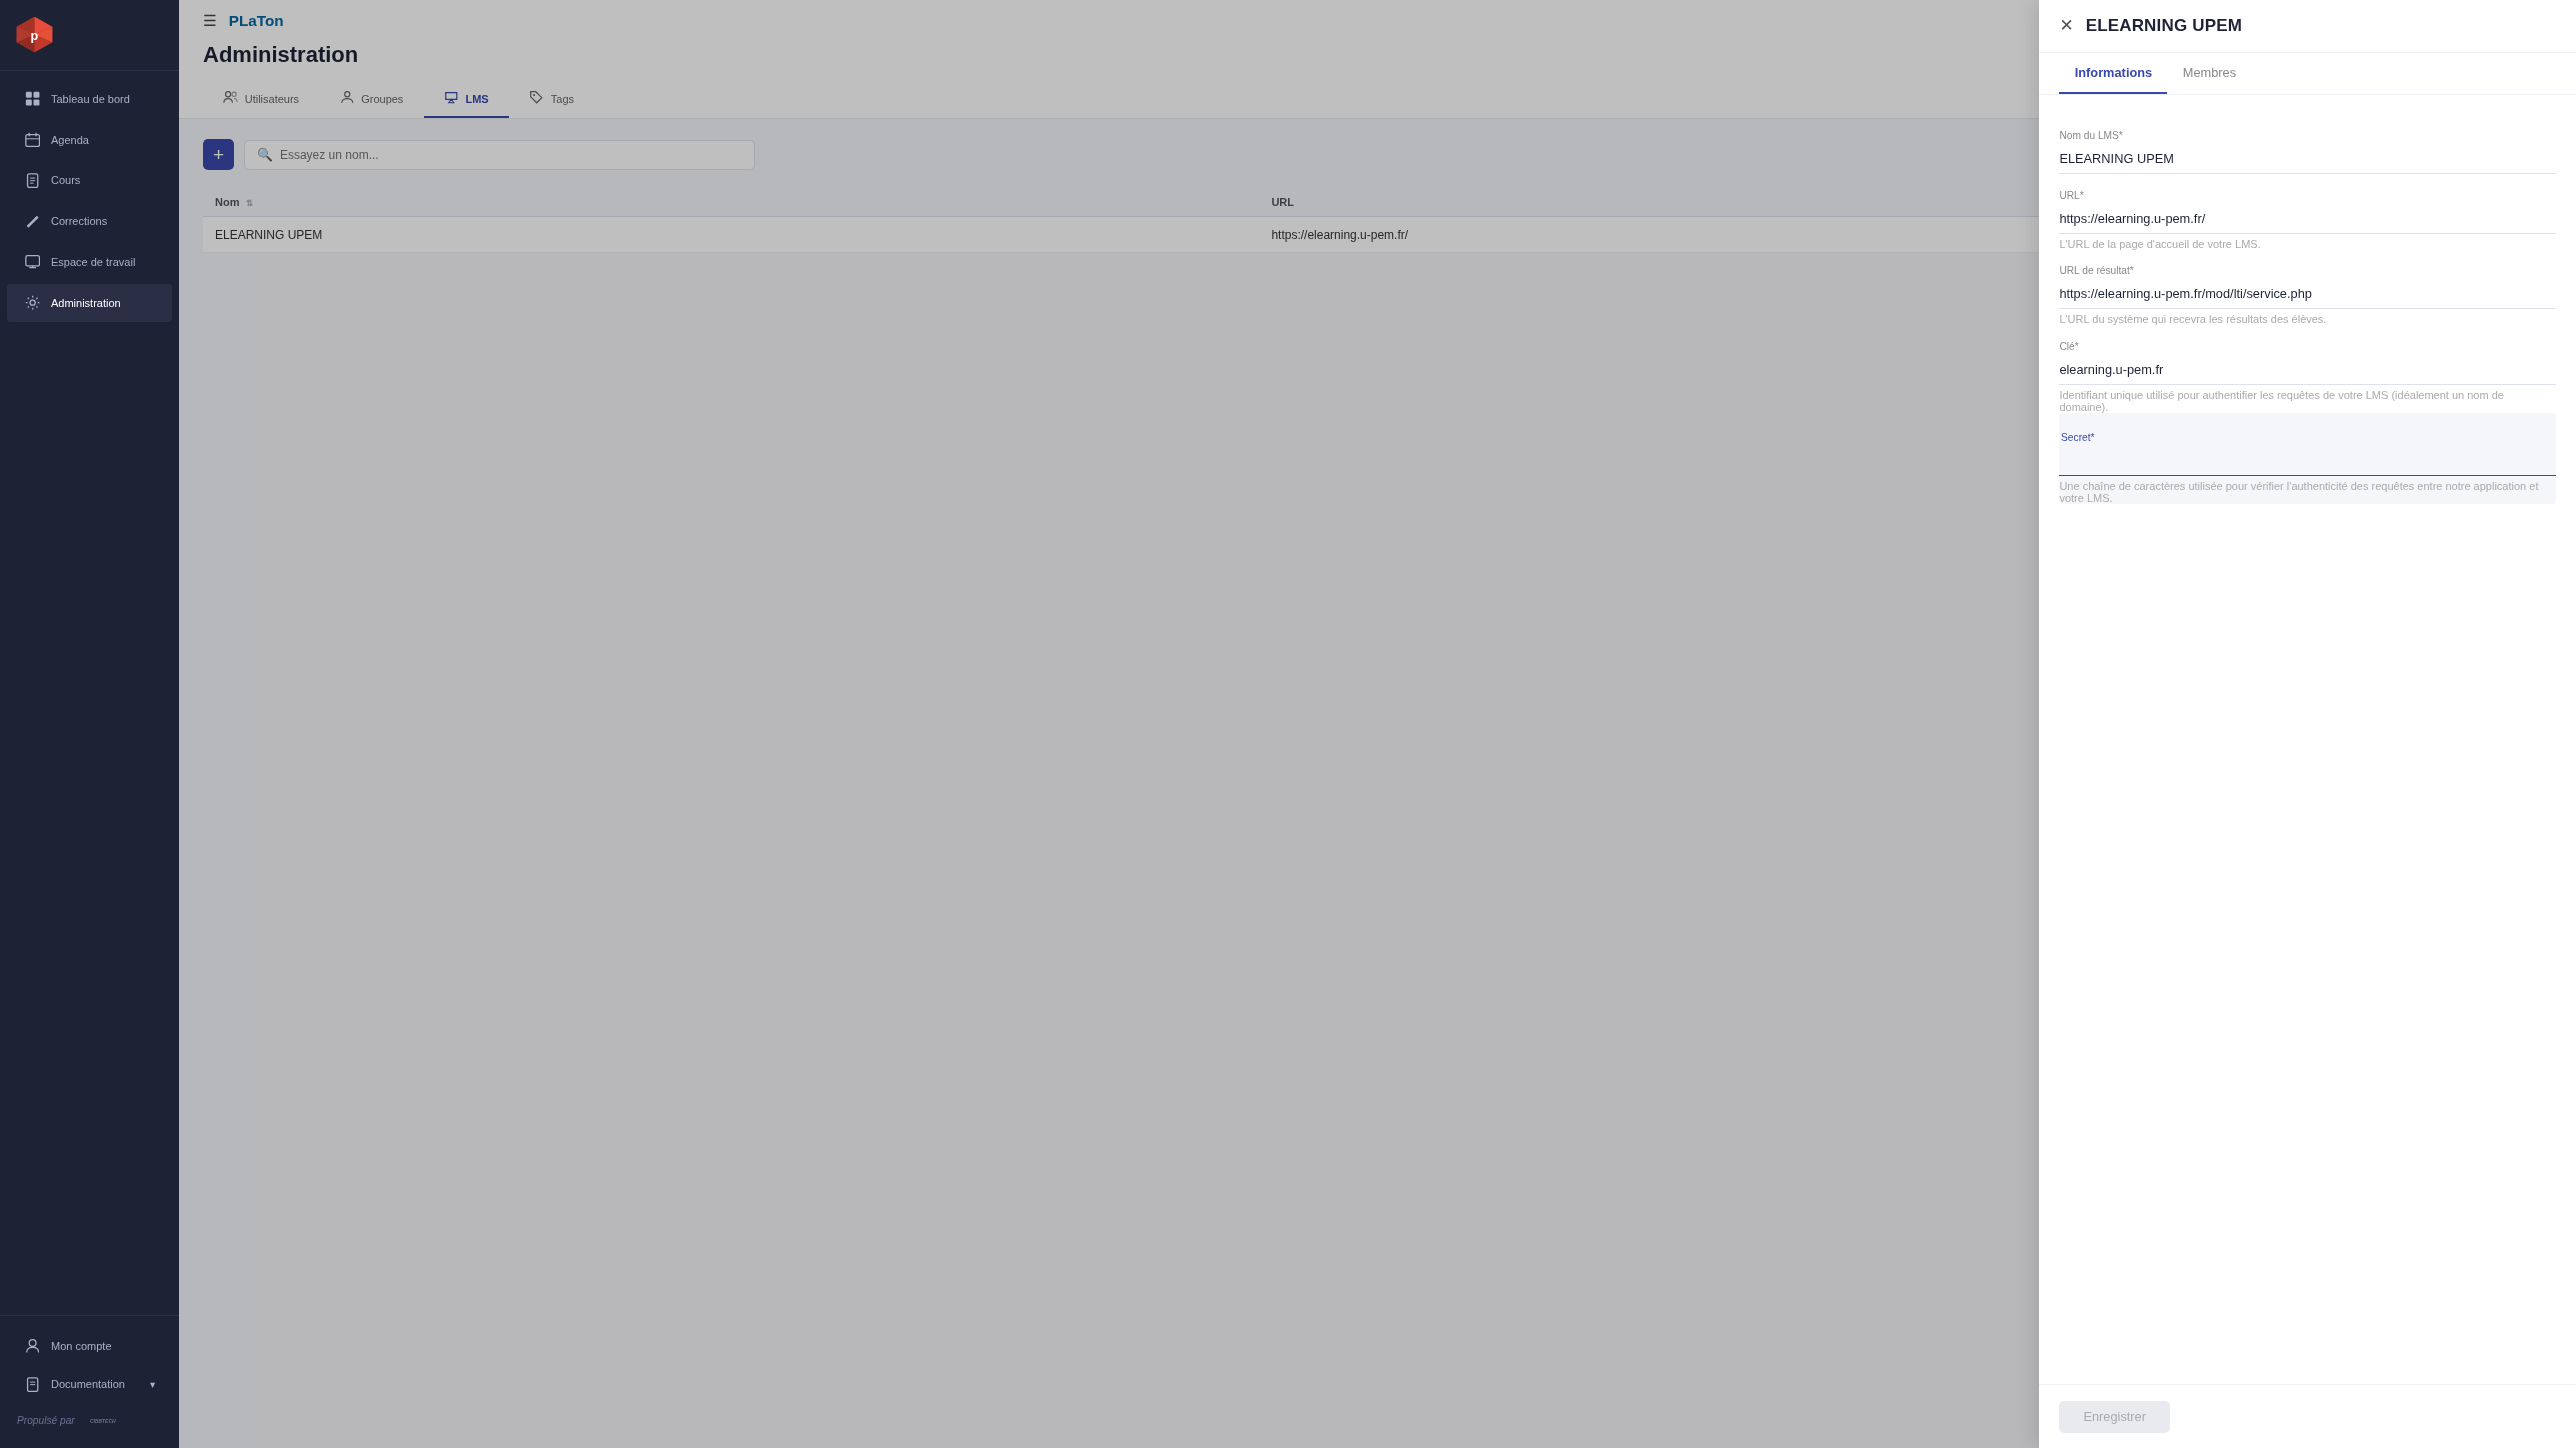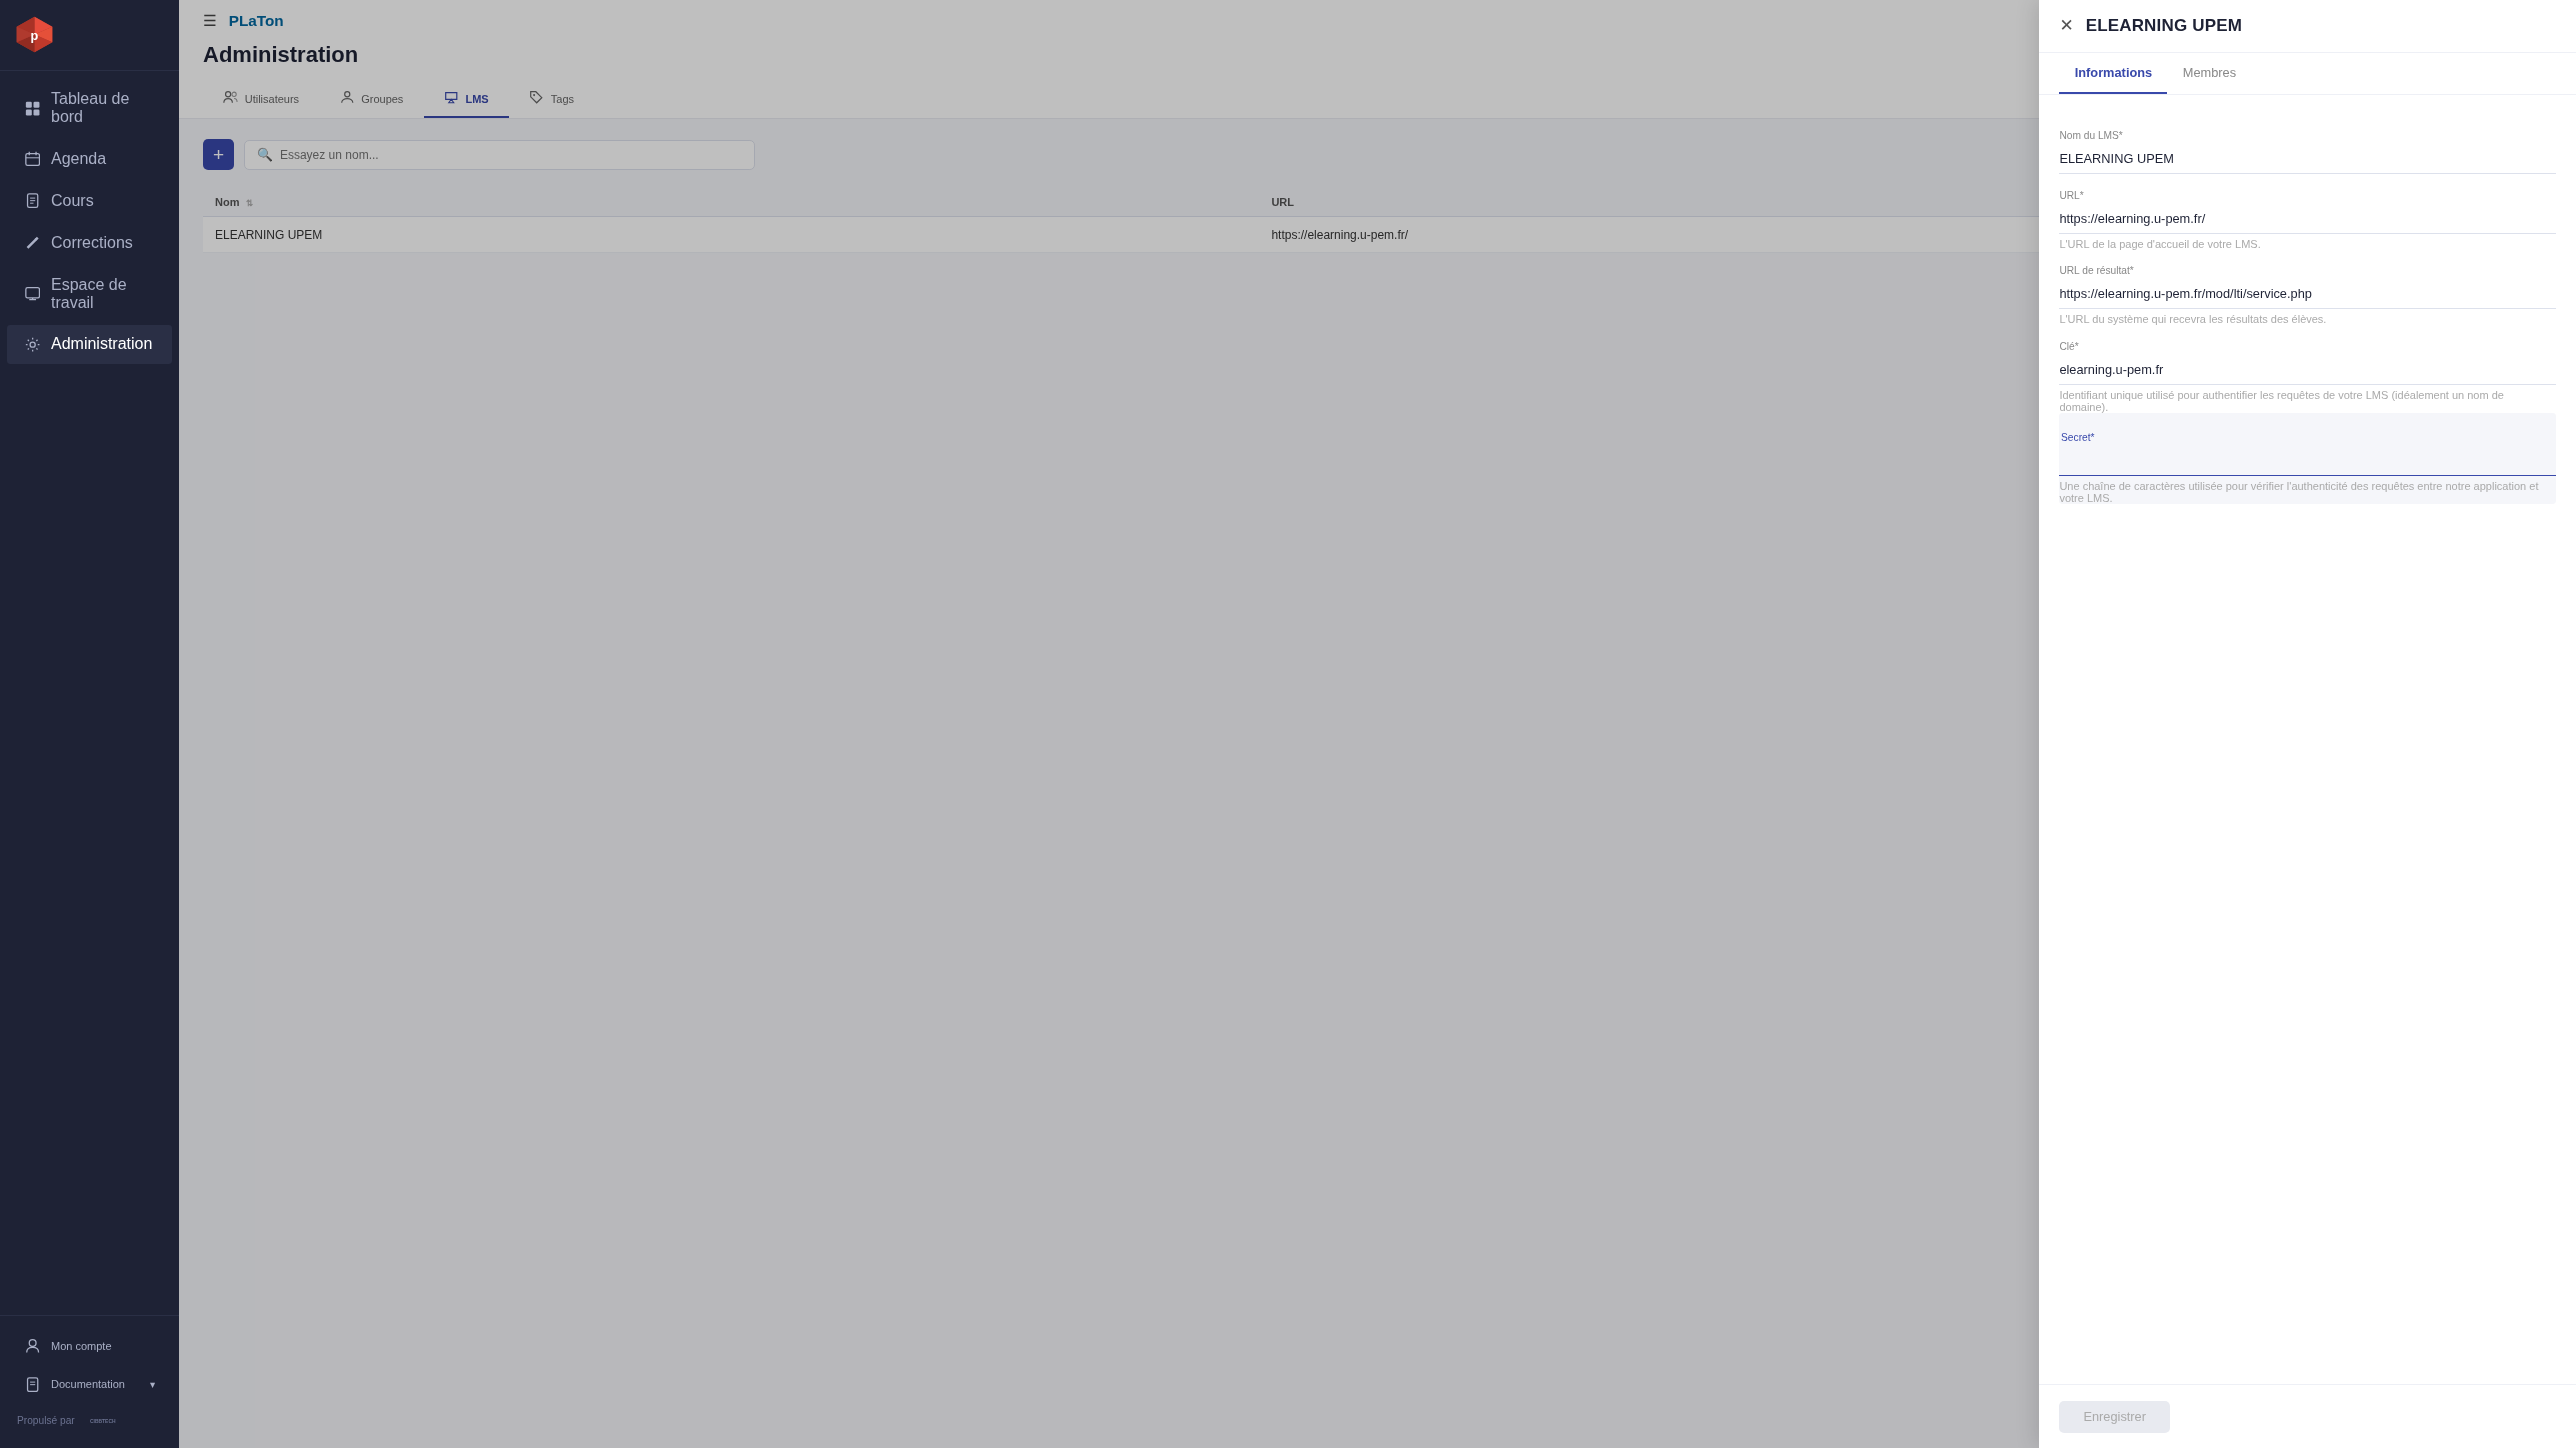--- a/index.html
+++ b/index.html
@@ -33,40 +33,41 @@
       flex-direction: column;
       gap: 1.7px;
     }
     .sidebar-item {
       display: flex;
       align-items: center;
       gap: 10.2px;
       padding: 10.2px 17px;
       cursor: pointer;
       color: #aab0c6;
-      font-size: 16px;
+      font-size: 11px;
       border-radius: 3.4px;
       margin: 0.9px 6.8px;
       transition: background 0.15s;
     }
     .sidebar-item.active { color: #fff; background: #2a2f45; }
     .sidebar-item .icon { width: 17px; height: 17px; display: flex; align-items: center; justify-content: center; flex-shrink: 0; }
     .sidebar-bottom {
       padding: 10.2px 0;
       border-top: 0.9px solid #2a2f45;
       margin-top: 44px;
     }
     .sidebar-bottom .sidebar-item { font-size: 11px; }
     .propulsé {
       display: flex;
       align-items: center;
       gap: 15px;
       padding: 8.5px 17px;
       color: #6b7290;
       font-size: 10.2px;
+      font-style: italic;
     }
     .cibbtech-logo {
       width: 27px;
       height: 17px;
     }
     .doc-chevron { margin-left: auto; }
 
     
     .main {
       flex: 1;

